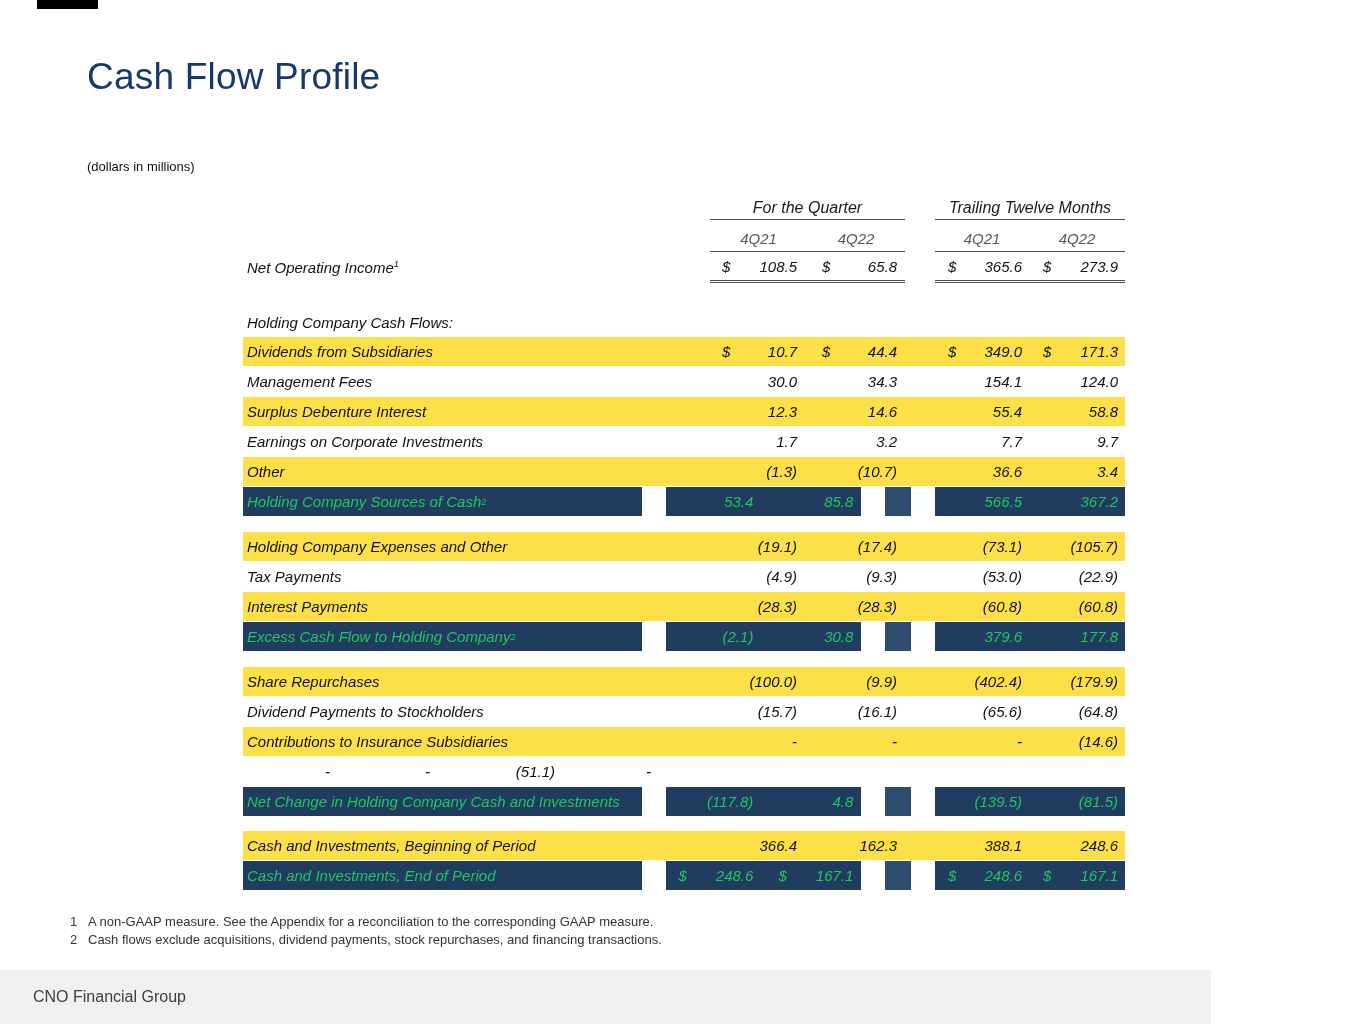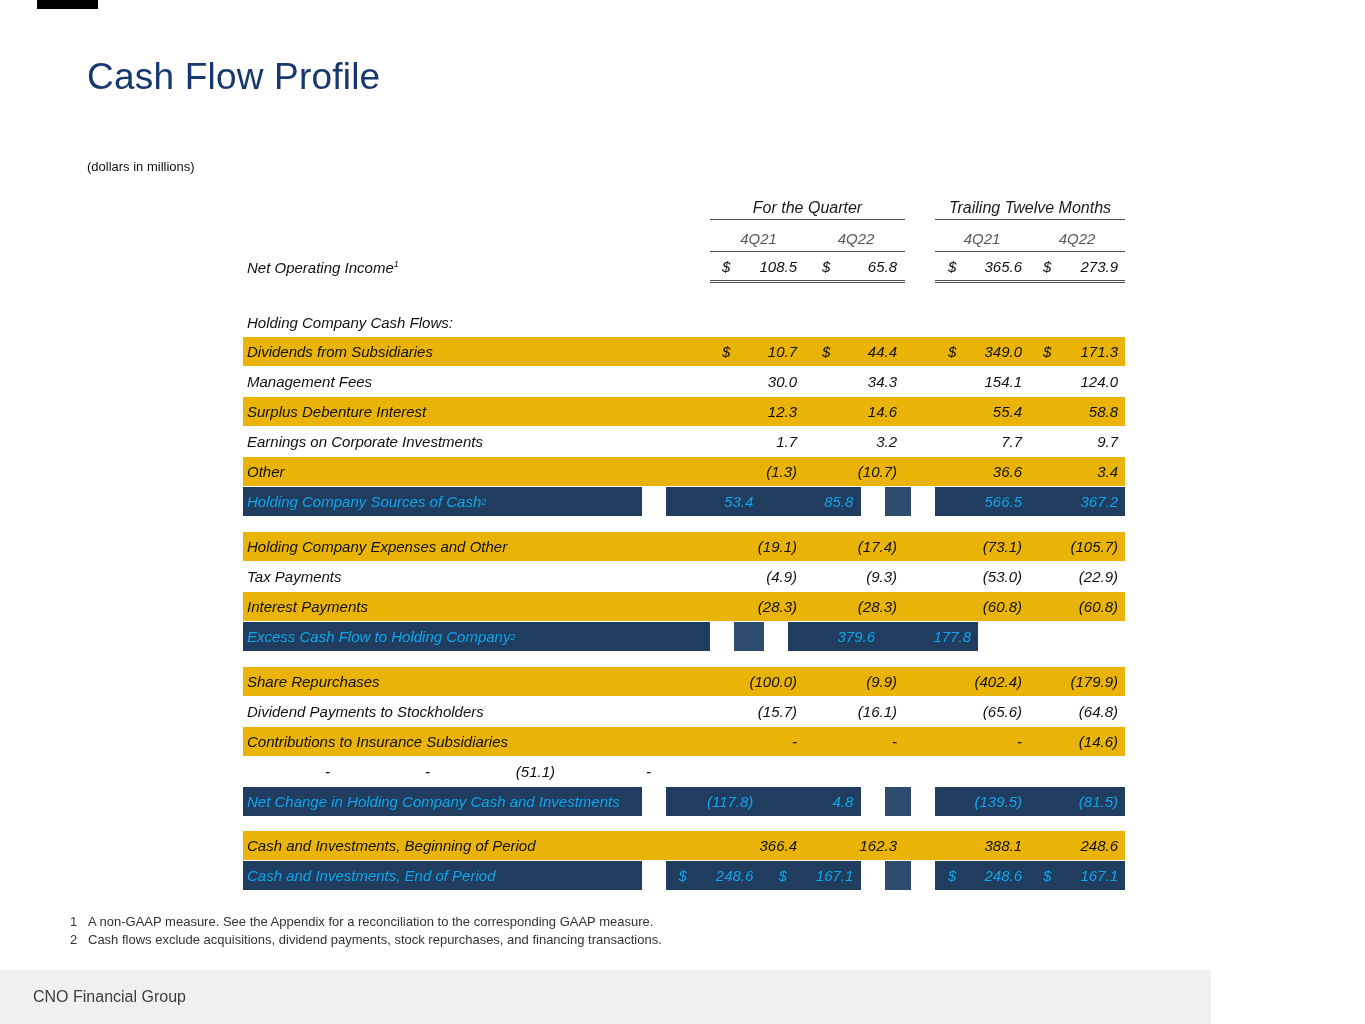--- a/index.html
+++ b/index.html
@@ -32,23 +32,23 @@
   .hdr-row .gtitle{justify-content:center;align-items:flex-end;font-size:16px;color:#1a1a1a;
                    border-bottom:1px solid #4d4d4d;padding-bottom:2px;white-space:nowrap;}
   .hdr-row.periods{height:32px;align-items:flex-end;}
   .hdr-row.periods .grp{border-bottom:1px solid #4d4d4d;}
   .pcell{display:flex;justify-content:center;align-items:flex-end;font-size:15px;color:#595959;padding-bottom:4px;box-sizing:border-box;}
   .pc1{width:97px;}.pc2{width:98px;}.pc3{width:94px;}.pc4{width:96px;}
 
   
   .trow{height:29px;margin-bottom:1px;}
   .trow.section{height:30px;margin-bottom:0;}
-  .trow.shaded .tlabel,.trow.shaded .grp,.trow.shaded .gapcol{background:#eab308;height:100%;}
+  .trow.shaded .tlabel,.trow.shaded .grp,.trow.shaded .gapcol{background:#fde047;height:100%;}
   .trow.shaded .tlabel{display:flex;align-items:center;}
-  .trow.navy{color:#0ea5e9;gap:24px;}
+  .trow.navy{color:#22c55e;gap:24px;}
   .trow.navy .tlabel,.trow.navy .grp{background:#203d5f;height:100%;}
   .trow.navy .tlabel{display:flex;align-items:center;}
   .trow.navy .gapcol{background:#2e4d6e;}
   .trow .grp{align-items:center;}
   .trow .cell{height:100%;}
   .trow.noi{height:31px;margin-bottom:10px;}
   .trow.noi .grp{border-bottom:3px double #4d4d4d;height:100%;align-items:center;}
   .spacer{height:15px;}
   .spacer.sm{height:14px;}
 
@@ -351,20 +351,30 @@
               <div class="dollar"></div>
               <div class="num">(60.8)</div>
             </div>
           </div>
         </div>
         <div class="trow navy">
           <div class="tlabel">
             <span>Excess Cash Flow to Holding Company</span>
             <sup>2</sup>
           </div>
+          <div class="grp g1">
+            <div class="cell c1">
+              <div class="dollar"></div>
+              <div class="num">(2.1)</div>
+            </div>
+            <div class="cell c2">
+              <div class="dollar"></div>
+              <div class="num">30.8</div>
+            </div>
+          </div>
           <div class="gapcol"></div>
           <div class="grp g2">
             <div class="cell c3">
               <div class="dollar"></div>
               <div class="num">379.6</div>
             </div>
             <div class="cell c4">
               <div class="dollar"></div>
               <div class="num">177.8</div>
             </div>

